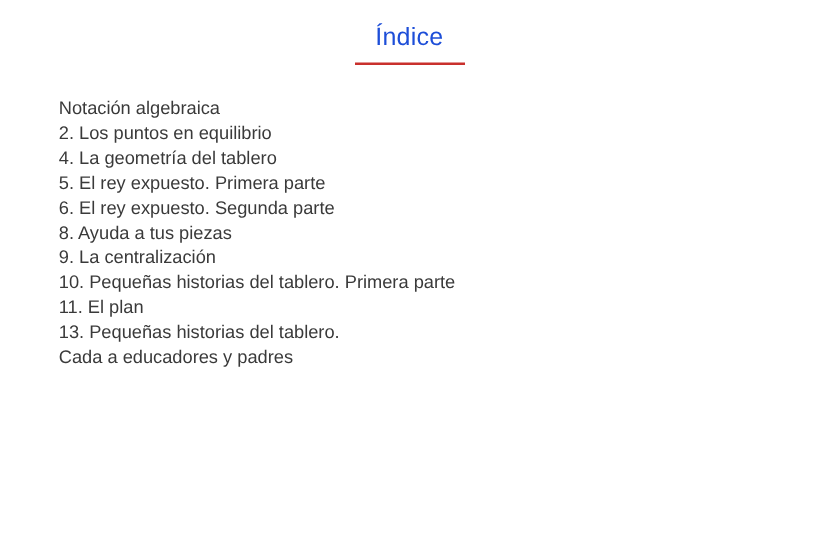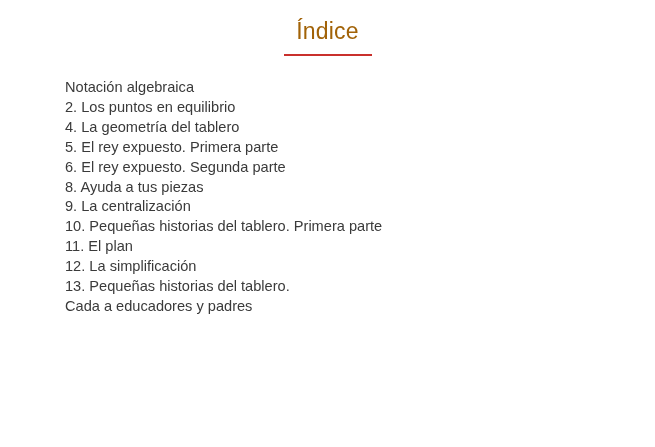--- a/index.html
+++ b/index.html
@@ -19,40 +19,40 @@
     width: 655px;
     height: 447px;
     box-sizing: border-box;
   }
   .title-block {
     text-align: center;
     padding-top: 18px;
   }
   .doc-title {
     display: inline-block;
-    font-size: 23px;
+    font-size: 20px;
     font-weight: normal;
-    color: #a16207;
+    color: #1d4ed8;
     letter-spacing: 0.2px;
     padding: 0 4px 8px 4px;
     margin: 0;
     line-height: 1.2;
   }
   .title-rule {
     width: 88px;
     height: 2px;
     background: #c9302c;
     margin: 0 auto;
   }
   .toc {
     margin: 0;
     padding: 0;
     list-style: none;
     position: absolute;
-    left: 65px;
+    left: 47px;
     top: 78px;
     right: 20px;
   }
   .toc li {
     font-size: 14.6px;
     line-height: 19.9px;
     color: #3a3a3a;
     white-space: nowrap;
   }
 </style>
@@ -69,18 +69,17 @@
   <ul class="toc">
     <li>Notación algebraica</li>
     <li>2. Los puntos en equilibrio</li>
     <li>4. La geometría del tablero</li>
     <li>5. El rey expuesto. Primera parte</li>
     <li>6. El rey expuesto. Segunda parte</li>
     <li>8. Ayuda a tus piezas</li>
     <li>9. La centralización</li>
     <li>10. Pequeñas historias del tablero. Primera parte</li>
     <li>11. El plan</li>
-    <li>12. La simplificación</li>
     <li>13. Pequeñas historias del tablero.</li>
     <li>Cada a educadores y padres</li>
   </ul>
 
 </div>
 
 </body></html>

